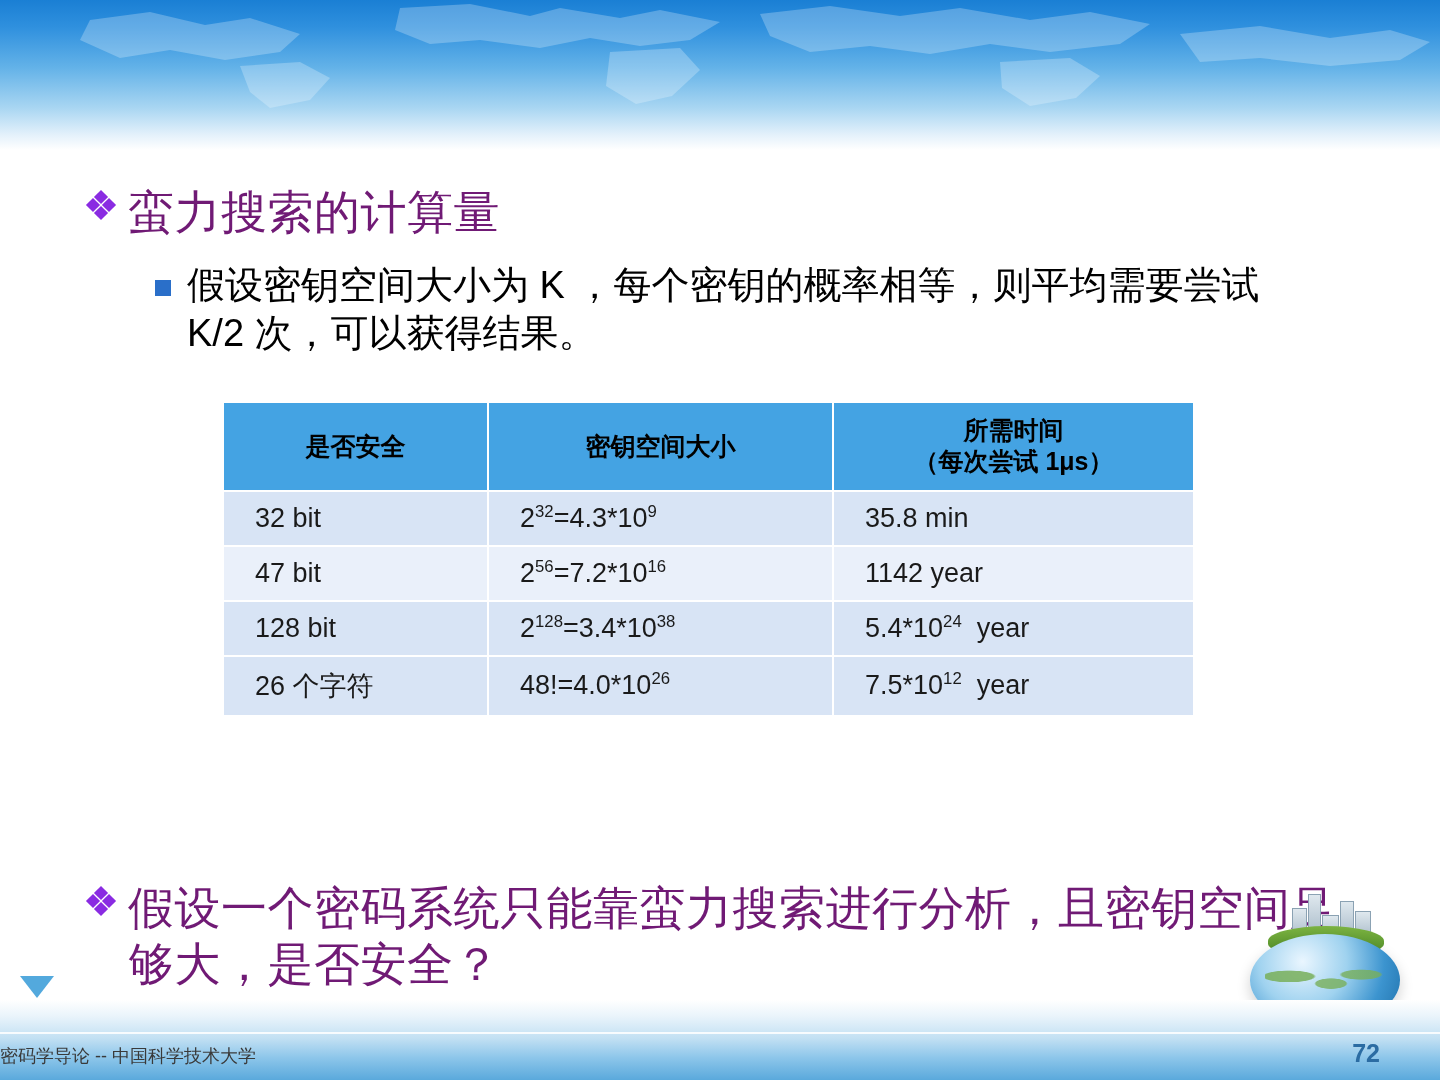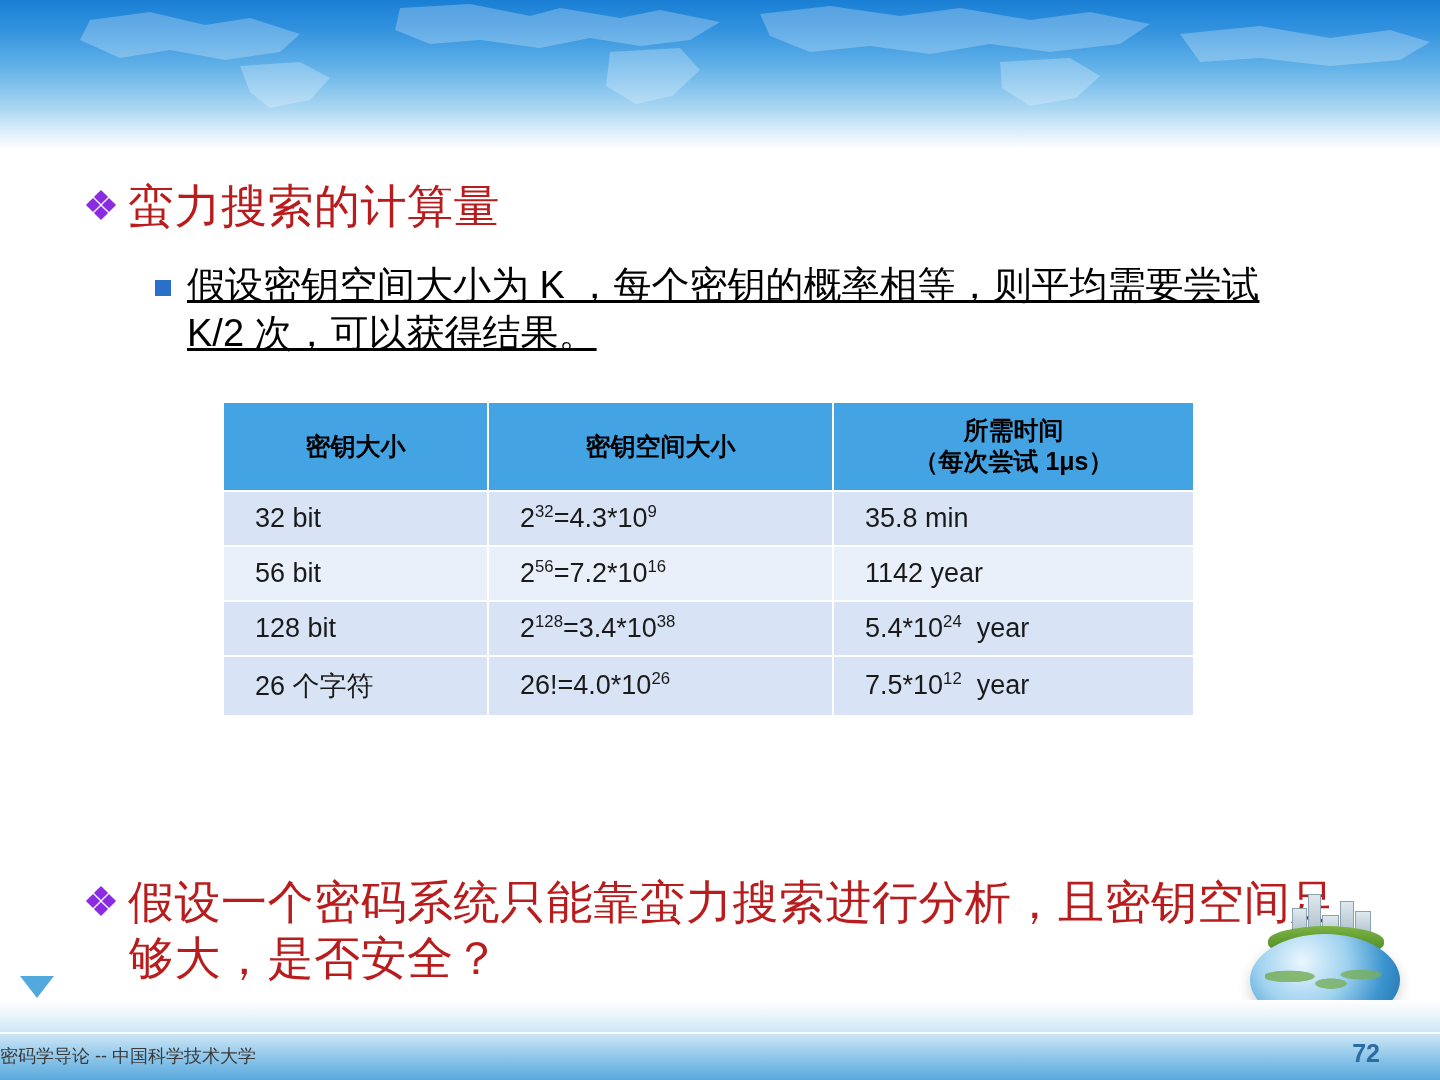--- a/index.html
+++ b/index.html
@@ -87,42 +87,42 @@
     background: #7b2fbf;
     transform: rotate(45deg);
   }
   .diamond-marker .d1 { left: 8px;  top: 0px;  background:#8a2be2;}
   .diamond-marker .d2 { left: 0px;  top: 8px;  background:#8a2be2;}
   .diamond-marker .d3 { left: 16px; top: 8px;  background:#8a2be2;}
   .diamond-marker .d4 { left: 8px;  top: 16px; background:#8a2be2;}
   .l1-text {
     font-size: 46px;
     line-height: 1.22;
-    color: #b91c1c;
+    color: #701a75;
     letter-spacing: 0.5px;
+    margin-top: 6px;
   }
   .bullet-l2 {
     position: absolute;
     display: flex;
     align-items: flex-start;
     gap: 16px;
   }
   .sq-marker {
     flex: 0 0 auto;
     width: 16px;
     height: 16px;
     background: #2a6fc9;
     margin-top: 18px;
   }
   .l2-text {
     font-size: 38px;
     line-height: 1.26;
     color: #000000;
     max-width: 1130px;
-    text-decoration: underline;
   }
   
   table.keytable {
     position: absolute;
     left: 222px;
     top: 401px;
     width: 967px;
     border-collapse: separate;
     border-spacing: 2px;
     table-layout: fixed;
@@ -267,47 +267,47 @@
     </div>
 
     <table class="keytable">
       <colgroup>
         <col class="col1">
           <col class="col2">
           <col class="col3">
       </colgroup>
       <thead>
         <tr>
-          <th>密钥大小</th>
+          <th>是否安全</th>
           <th>密钥空间大小</th>
           <th>
             <span>所需时间</span><br>
             <span>（每次尝试 1μs）</span>
           </th>
         </tr>
       </thead>
       <tbody>
         <tr class="odd">
           <td class="c1">32 bit</td>
           <td><span>2</span><sup>32</sup><span>=4.3*10</span><sup>9</sup></td>
           <td><span>35.8 min</span><sup></sup>&nbsp;<span></span></td>
         </tr>
         <tr class="even">
-          <td class="c1">56 bit</td>
+          <td class="c1">47 bit</td>
           <td><span>2</span><sup>56</sup><span>=7.2*10</span><sup>16</sup></td>
           <td><span>1142 year</span><sup></sup>&nbsp;<span></span></td>
         </tr>
         <tr class="odd">
           <td class="c1">128 bit</td>
           <td><span>2</span><sup>128</sup><span>=3.4*10</span><sup>38</sup></td>
           <td><span>5.4*10</span><sup>24</sup>&nbsp;&nbsp;<span>year</span></td>
         </tr>
         <tr class="odd">
           <td class="c1">26 个字符</td>
-          <td><span>26!</span><sup></sup><span>=4.0*10</span><sup>26</sup></td>
+          <td><span>48!</span><sup></sup><span>=4.0*10</span><sup>26</sup></td>
           <td><span>7.5*10</span><sup>12</sup>&nbsp;&nbsp;<span>year</span></td>
         </tr>
       </tbody>
     </table>
 
     <div class="bullet-l1" style="left:88px; top:874px; width:1270px;">
       <span class="diamond-marker">
         <i class="d d1"></i>
           <i class="d d2"></i>
           <i class="d d3"></i>

